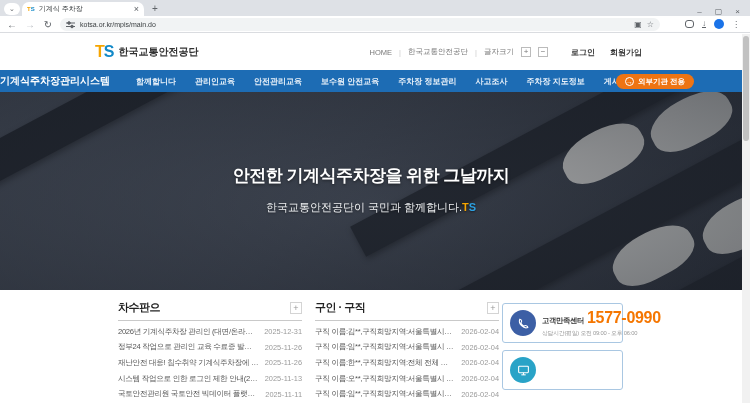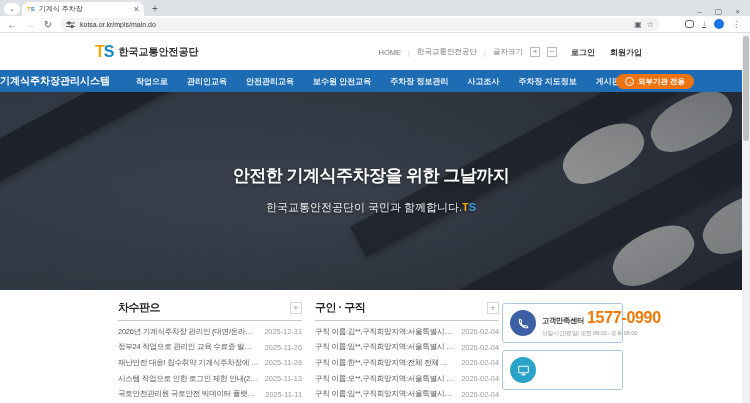--- a/index.html
+++ b/index.html
@@ -33,21 +33,21 @@
   
   .site-header { position:absolute; top:34px; left:0; width:742px; height:36px; background:#fff; display:flex; align-items:center; padding:0 100px 0 95px; }
   .logo { display:flex; align-items:center; gap:5px; }
   .logo-ts { font-size:16px; font-weight:bold; letter-spacing:-1px; }
   .logo-ts .t { color:#f6a500; }
   .logo-ts .s { color:#1289c8; }
   .logo-text { font-size:10px; font-weight:bold; color:#333; }
   .header-right { margin-left:auto; display:flex; align-items:center; gap:7px; font-size:7.5px; color:#777; }
   .hr-sep { color:#ccc; }
   .fs-btn { display:inline-block; width:10px; height:10px; border:1px solid #bbb; color:#777; font-size:8px; line-height:8px; text-align:center; background:#fff; }
-  .auth { font-size:8px; font-weight:bold; color:#333; margin-left:7px; }
+  .auth { font-size:8px; font-weight:bold; color:#333; margin-left:16px; }
   .auth + .auth { margin-left:8px; }
 
   
   .mainnav { position:absolute; top:70px; left:0; width:742px; height:22px; background:#1d6cb4; display:flex; align-items:center; }
   .sys-title { color:#fff; font-size:10px; font-weight:bold; margin-right:26px; white-space:nowrap; }
   .navlist { display:flex; list-style:none; gap:19px; }
   .navlist li { color:#eaf2fa; font-size:8px; font-weight:bold; white-space:nowrap; cursor:pointer; }
   .ext-btn { position:absolute; right:48px; top:4px; height:15px; background:#ee7413; border:none; border-radius:8px; color:#fff; font-size:7.5px; font-weight:bold; display:flex; align-items:center; gap:4px; padding:0 9px; font-family:inherit; }
   .ext-arrow { display:inline-block; width:9px; height:9px; border:1px solid #fff; border-radius:50%; font-size:7px; line-height:8px; text-align:center; }
 
@@ -165,21 +165,21 @@
       <span class="fs-btn">−</span>
       <span class="auth">로그인</span>
       <span class="auth">회원가입</span>
     </div>
   </div>
 
   <div class="mainnav">
     <span class="sys-title">기계식주차장관리시스템</span>
     <ul class="navlist">
 
-    <li>작업으로</li>
+    <li>함께합니다</li>
         <li>관리인교육</li>
         <li>안전관리교육</li>
         <li>보수원 안전교육</li>
         <li>주차장 정보관리</li>
         <li>사고조사</li>
         <li>주차장 지도정보</li>
         <li>게시판</li>
       </ul>
     <button class="ext-btn">
       <span class="ext-arrow">→</span>

